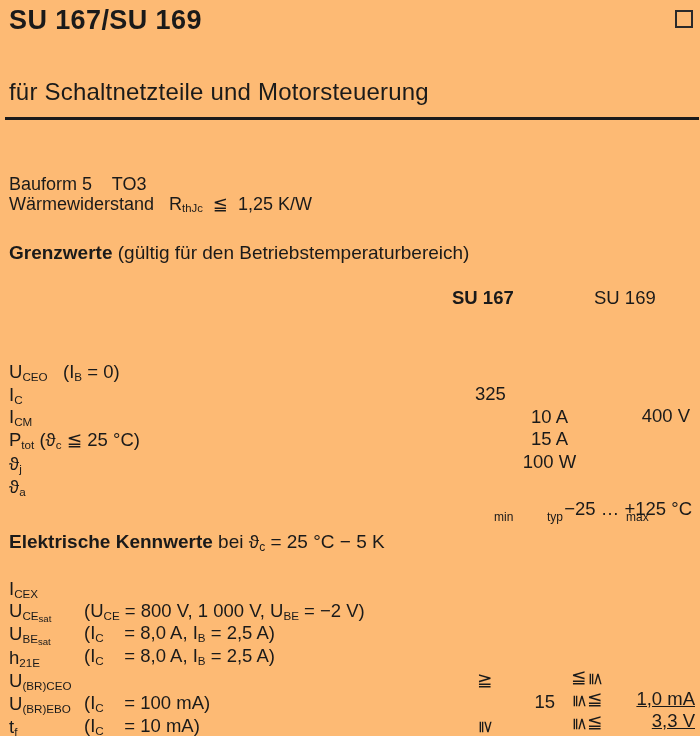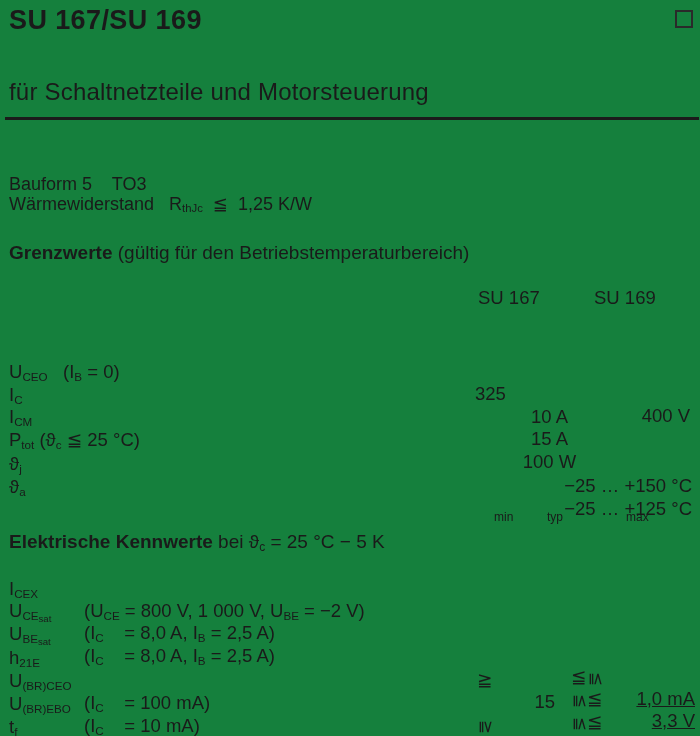--- a/index.html
+++ b/index.html
@@ -1,36 +1,36 @@
 <!DOCTYPE html>
 <html><head>
 <meta charset="utf-8">
 <style>
   html,body{margin:0;padding:0;background:#e8e8e4;}
   .sheet{
     position:relative;width:700px;height:736px;overflow:hidden;
-    background:#15803d;color:#1a1a1a;
+    background:#fdba74;color:#1a1a1a;
     font-family:"Liberation Sans","DejaVu Sans",sans-serif;
   }
   .t-title{position:absolute;top:5px;left:9px;font-size:27px;font-weight:700;letter-spacing:.4px;}
   .corner{position:absolute;top:10px;right:7px;width:14px;height:14px;border:2.5px solid #2a2a2a;background:transparent;}
   .subtitle{position:absolute;left:9px;font-size:24px;font-weight:400;letter-spacing:.2px;}
   .subtitle.l1{top:46px;}
   .subtitle.l2{top:78px;}
   .rule{position:absolute;top:117px;left:5px;right:1px;height:3px;background:#1b1b1b;}
   .pline{position:absolute;left:9px;font-size:18px;white-space:pre;}
   .pline.bauform{top:158px;margin-top:16px;}
   .pline.thermal{top:193px;}
   .sechead{position:absolute;left:9px;font-size:19px;white-space:pre;}
   .sechead.limits{top:242px;}
   .sechead.elec{top:509px;left:0;right:0;}
   .sechead.elec .htext{position:absolute;left:9px;white-space:pre;}
   .bold{font-weight:700;}
   .colhdr{position:absolute;top:287px;font-size:18.5px;}
-  .colhdr.c1{left:478px;}
+  .colhdr.c1{left:452px;font-weight:bold;}
   .colhdr.c2{left:594px;}
   .mtm{position:absolute;top:1px;font-size:12px;}
   .mtm.min{left:494px;}
   .mtm.typ{left:547px;}
   .mtm.max{left:626px;}
   .lrow,.erow{position:absolute;left:0;right:0;height:23px;font-size:18.5px;white-space:pre;}
   .lrow .lab,.erow .lab{position:absolute;left:9px;}
   .lrow .v1{position:absolute;left:475px;}
   .lrow .v2{position:absolute;left:550px;right:10px;text-align:right;}
   .lrow .vc{position:absolute;left:472px;width:155px;text-align:center;}
@@ -76,21 +76,20 @@
   <div class="lrow" style="top:384px">
     <span class="lab"><span>I</span><span class="sub">CM</span></span>
     <span class="vc">15 A</span>
   </div>
   <div class="lrow" style="top:407px">
     <span class="lab"><span>P</span><span class="sub">tot</span><span> (ϑ</span><span class="sub">c</span><span> ≦ 25 °C)</span></span>
     <span class="vc">100 W</span>
   </div>
   <div class="lrow" style="top:431px">
     <span class="lab"><span>ϑ</span><span class="sub">j</span></span>
-    <span class="vr">−25 … +150 °C</span>
   </div>
   <div class="lrow" style="top:454px">
     <span class="lab"><span>ϑ</span><span class="sub">a</span></span>
     <span class="vr">−25 … +125 °C</span>
   </div>
 
   <div class="sechead elec">
     <span class="htext"><span class="bold">Elektrische Kennwerte</span><span><span> bei ϑ</span><span class="sub">c</span><span> = 25 °C − 5 K</span></span></span>
     <span class="mtm min">min</span>
     <span class="mtm typ">typ</span>

